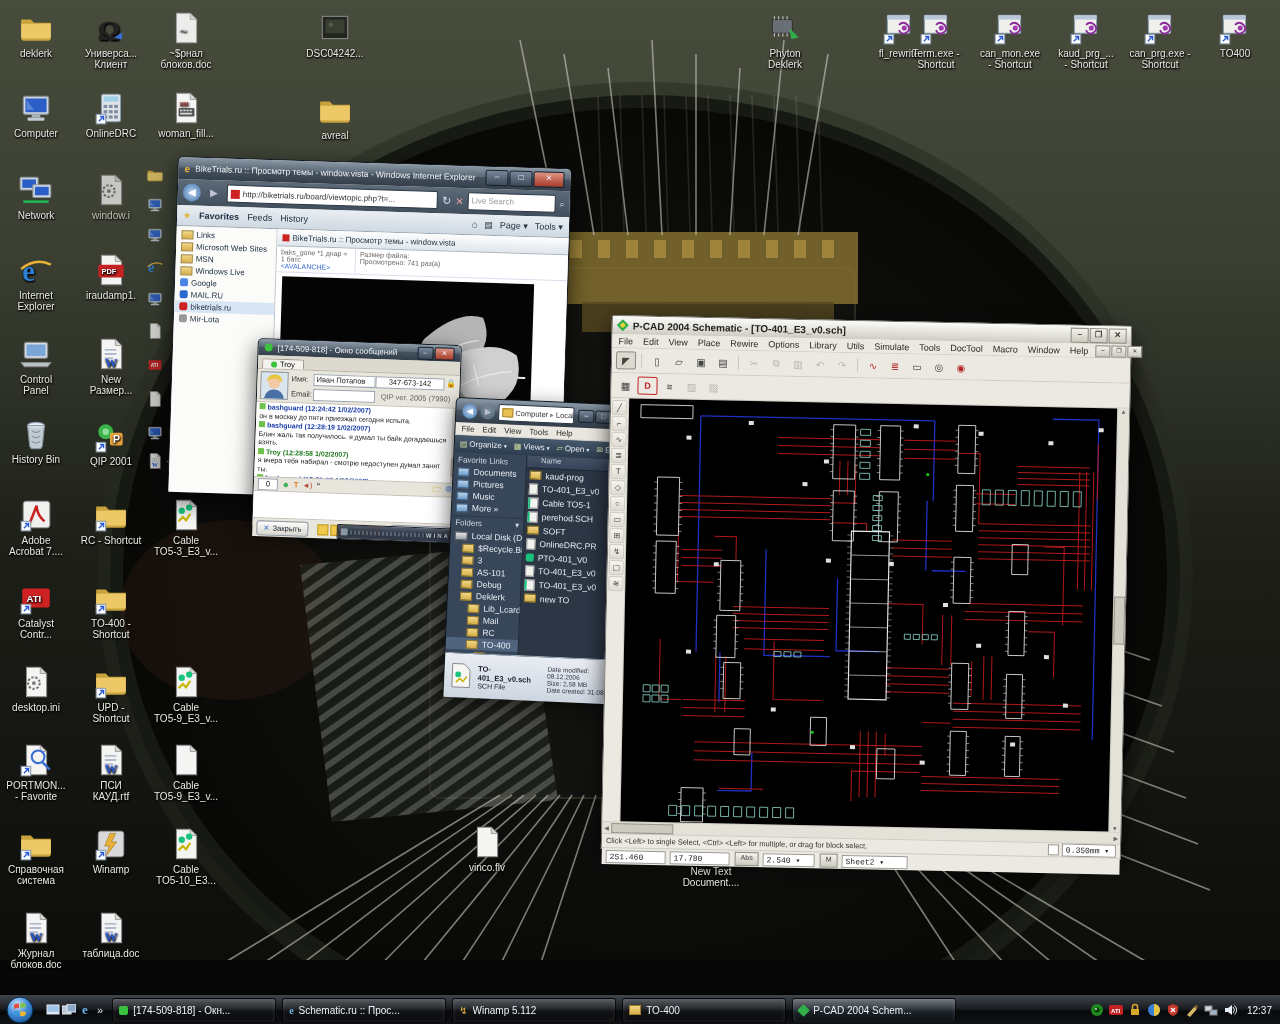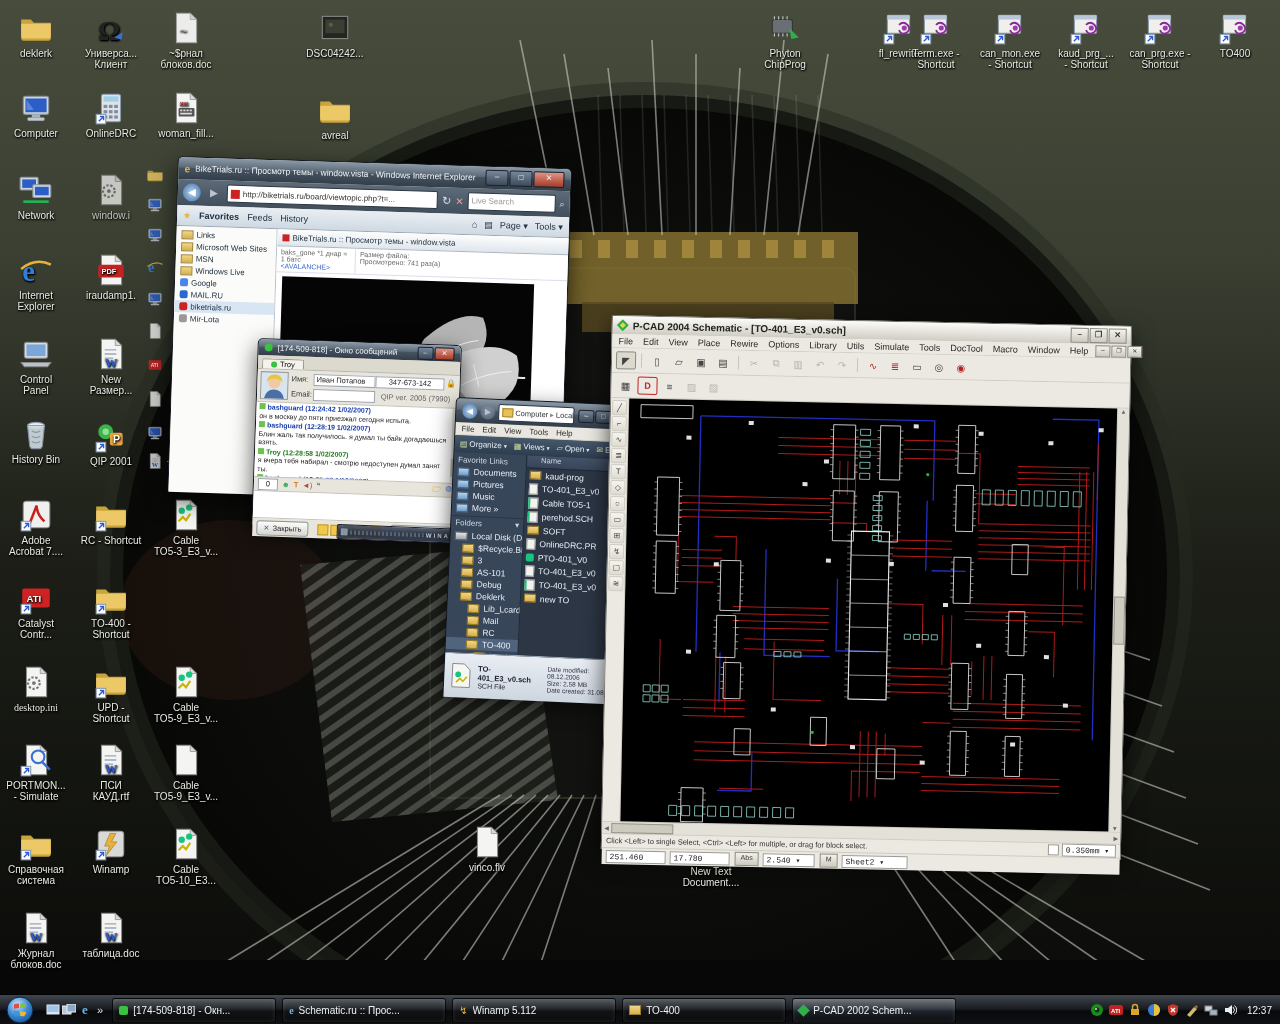--- a/index.html
+++ b/index.html
@@ -238,21 +238,21 @@
           <svg width="36" height="36" viewBox="0 0 34 34">
             <rect x="4" y="8" width="26" height="18" rx="2" fill="#cf2222"></rect>
             <text x="8" y="21" font-size="9" font-weight="bold" fill="#fff">ATI</text>
             <rect x="3" y="23" width="9" height="9" fill="#fff" stroke="#8899aa"></rect>
             <path d="M5.5 29.5 l4.5-4.5 m0 3.5 v-3.5 h-3.5" stroke="#2a5bd7" stroke-width="1.3" fill="none"></path>
           </svg>
         </div>
         <div class="lbl">Catalyst
 Contr...</div>
       </div>
-      <div class="dicon" style="left: 0px; top: 662px; font-family: Liberation Serif, serif;">
+      <div class="dicon" style="left: 0px; top: 662px;">
         <div class="ic">
           <svg width="36" height="36" viewBox="0 0 34 34">
             <path d="M8 3 h13 l6 6 v22 H8 z" fill="#f4f4f2" stroke="#8b8b8b"></path>
             <path d="M21 3 l6 6 h-6 z" fill="#d8d8d4" stroke="#8b8b8b" stroke-width="0.7"></path>
             <circle cx="15" cy="18" r="5.5" fill="none" stroke="#777" stroke-width="2" stroke-dasharray="2.2 1.6"></circle>
             <circle cx="15" cy="18" r="1.8" fill="#777"></circle>
           </svg>
         </div>
         <div class="lbl">desktop.ini</div>
       </div>
@@ -261,21 +261,21 @@
           <svg width="36" height="36" viewBox="0 0 34 34">
             <path d="M8 3 h13 l6 6 v22 H8 z" fill="#f4f4f2" stroke="#8b8b8b"></path>
             <path d="M21 3 l6 6 h-6 z" fill="#d8d8d4" stroke="#8b8b8b" stroke-width="0.7"></path>
             <circle cx="19" cy="14" r="6" fill="none" stroke="#3b6fd4" stroke-width="2"></circle>
             <path d="M23 19 l7 7" stroke="#3b6fd4" stroke-width="2.4"></path>
             <rect x="3" y="23" width="9" height="9" fill="#fff" stroke="#8899aa"></rect>
             <path d="M5.5 29.5 l4.5-4.5 m0 3.5 v-3.5 h-3.5" stroke="#2a5bd7" stroke-width="1.3" fill="none"></path>
           </svg>
         </div>
         <div class="lbl">PORTMON...
-- Simulate</div>
+- Favorite</div>
       </div>
       <div class="dicon" style="left: 0px; top: 824px;">
         <div class="ic">
           <svg width="36" height="36" viewBox="0 0 34 34">
             <path d="M3 9 h9 l3 3 h16 v15 q0 2-2 2 H5 q-2 0-2-2 z" fill="#c9a33c"></path>
             <path d="M3 13 h28 v12 q0 2-2 2 H5 q-2 0-2-2 z" fill="#ecc966"></path>
             <rect x="3" y="23" width="9" height="9" fill="#fff" stroke="#8899aa"></rect>
             <path d="M5.5 29.5 l4.5-4.5 m0 3.5 v-3.5 h-3.5" stroke="#2a5bd7" stroke-width="1.3" fill="none"></path>
           </svg>
         </div>
@@ -575,21 +575,21 @@
         <div class="ic">
           <svg width="36" height="36" viewBox="0 0 34 34">
             <rect x="5" y="9" width="19" height="13" rx="2" fill="#6a6f76" stroke="#333"></rect>
             <g stroke="#c8c8c8">
               <path d="M7 9 v-3 M11 9 v-3 M15 9 v-3 M19 9 v-3 M7 25 v-3 M11 25 v-3 M15 25 v-3 M19 25 v-3"></path>
             </g>
             <path d="M21 17 l9 9 -7 1.5 z" fill="#2fae4a"></path>
           </svg>
         </div>
         <div class="lbl">Phyton
-ChipProg</div>
+Deklerk</div>
       </div>
       <div class="dicon" style="left: 863px; top: 8px;">
         <div class="ic">
           <svg width="36" height="36" viewBox="0 0 34 34">
             <rect x="6" y="5" width="21" height="17" rx="1" fill="#efefec" stroke="#8899aa"></rect>
             <rect x="6" y="5" width="21" height="4" fill="#b9c6d8"></rect>
             <path d="M17 14 q4-4 8 0 q3.5 4 -0.5 7 q-5 3.5-7.5-2" stroke="#8a2a9a" stroke-width="1.8" fill="none"></path>
             <circle cx="22" cy="17" r="2.4" fill="#a03ab0"></circle>
             <rect x="3" y="23" width="9" height="9" fill="#fff" stroke="#8899aa"></rect>
             <path d="M5.5 29.5 l4.5-4.5 m0 3.5 v-3.5 h-3.5" stroke="#2a5bd7" stroke-width="1.3" fill="none"></path>
@@ -1814,21 +1814,21 @@
         <div class="tbtn">
           <span style="color:#e8b23a">↯</span>
           <span class="tt">Winamp 5.112</span>
         </div>
         <div class="tbtn">
           <span style="width:10px;height:8px;background:linear-gradient(#f2d787,#d8af4a);border:1px solid #9a7e2c;flex:none"></span>
           <span class="tt">TO-400</span>
         </div>
         <div class="tbtn active">
           <span style="width:9px;height:9px;background:#2fae4a;transform:rotate(45deg);flex:none"></span>
-          <span class="tt">P-CAD 2002 Schem...</span>
+          <span class="tt">P-CAD 2004 Schem...</span>
         </div>
       </div>
     <div style="margin-left:auto;display:flex;align-items:center;gap:3px;padding-right:8px">
       <div id="tray-icons" style="display:flex;gap:3px;align-items:center">
           <span class="trayicon">
             <svg width="14" height="14" viewBox="0 0 14 14">
               <circle cx="7" cy="7" r="6" fill="#1c8a1c"></circle>
               <circle cx="7" cy="7" r="2.5" fill="#0a3a0a"></circle>
               <circle cx="6" cy="6" r="1" fill="#cfe8cf"></circle>
             </svg>

